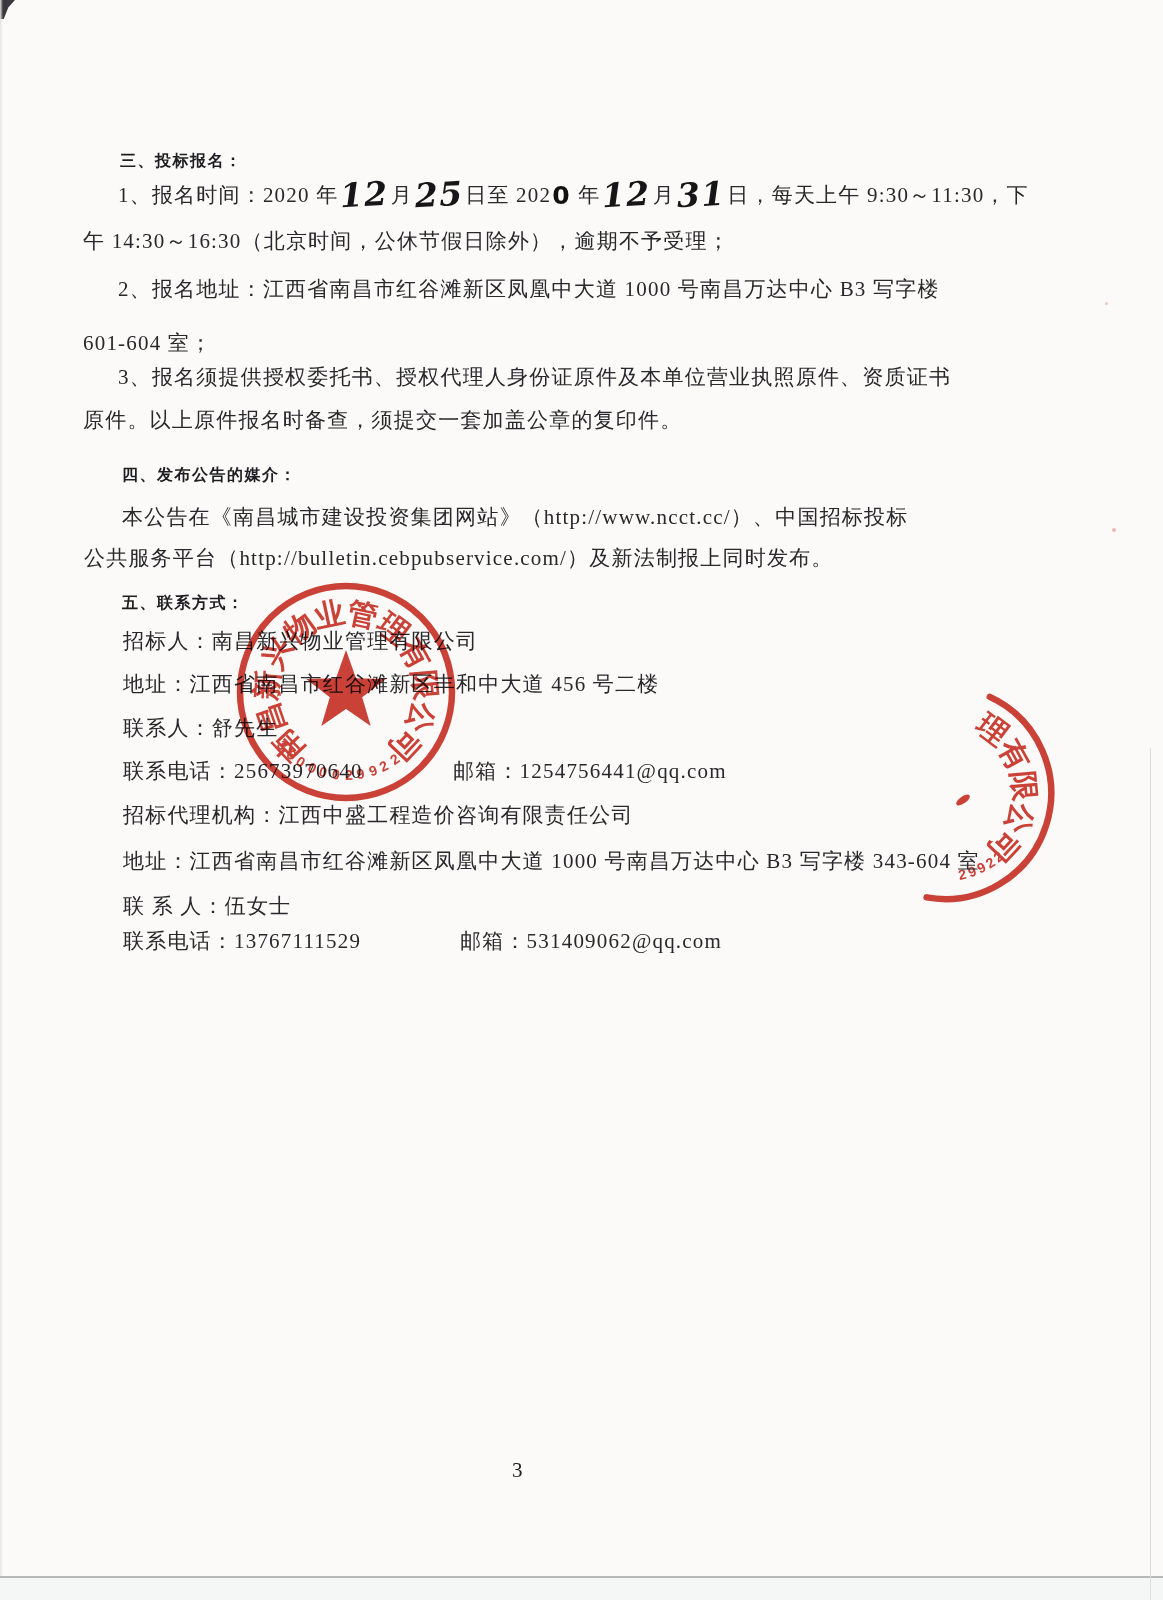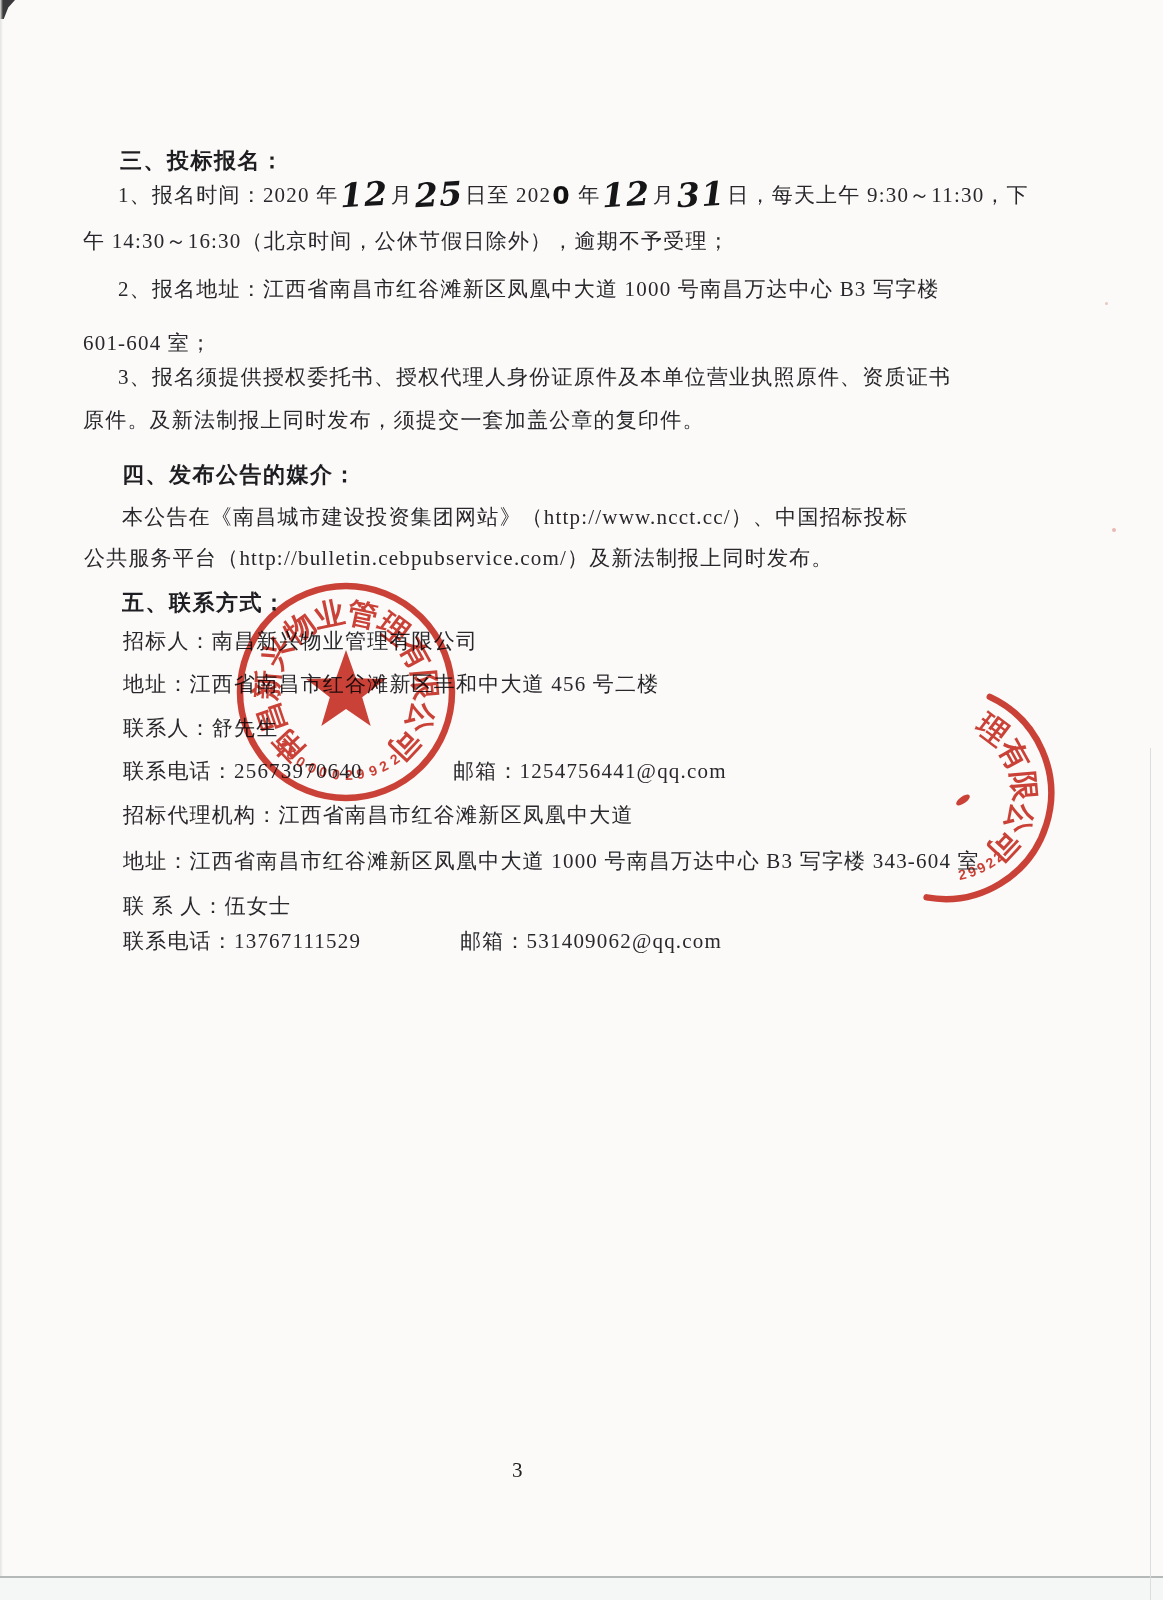--- a/index.html
+++ b/index.html
@@ -14,21 +14,21 @@
   .line{
     position:absolute;
     font-size:21px;
     letter-spacing:1.2px;
     white-space:nowrap;
     line-height:30px;
   }
   .heading{
     font-family:"Liberation Sans","DejaVu Sans",sans-serif;
     font-weight:bold;
-    font-size:22px;
+    font-size:16px;
     color:#1e1e22;
     letter-spacing:1.5px;
   }
   .hw{
     display:inline-block;
     font-family:"DejaVu Serif",serif;
     font-style:italic;
     font-weight:600;
     font-size:33px;
     line-height:0;
@@ -105,37 +105,37 @@
   <div class="line heading" style="left:120px;top:146px;">三、投标报名：</div>
 
   <div class="line" style="left:118px;top:180px;">
     <span>1、报名时间：2020 年</span><span class="hw">12</span><span>月</span><span class="hw">25</span><span>日至 202</span><span class="hw-zero">0</span><span> 年</span><span class="hw">12</span><span>月</span><span class="hw">31</span><span>日，每天上午 9:30～11:30，下</span>
   </div>
 
   <div class="line" style="left:83px;top:226px;">午 14:30～16:30（北京时间，公休节假日除外），逾期不予受理；</div>
   <div class="line" style="left:118px;top:274px;">2、报名地址：江西省南昌市红谷滩新区凤凰中大道 1000 号南昌万达中心 B3 写字楼</div>
   <div class="line" style="left:83px;top:328px;">601-604 室；</div>
   <div class="line" style="left:118px;top:362px;">3、报名须提供授权委托书、授权代理人身份证原件及本单位营业执照原件、资质证书</div>
-  <div class="line" style="left:83px;top:405px;">原件。及新法制报上同时发布，须提交一套加盖公章的复印件。</div>
+  <div class="line" style="left:83px;top:405px;">原件。以上原件报名时备查，须提交一套加盖公章的复印件。</div>
 
   <div class="line heading" style="left:122px;top:460px;">四、发布公告的媒介：</div>
   <div class="line" style="left:84px;top:543px;">公共服务平台（http://bulletin.cebpubservice.com/）及新法制报上同时发布。</div>
   <div class="line" style="left:122px;top:502px;">本公告在《南昌城市建设投资集团网站》（http://www.ncct.cc/）、中国招标投标</div>
 
   <div class="line heading" style="left:122px;top:588px;">五、联系方式：</div>
   <div class="line" style="left:123px;top:626px;">招标人：南昌新兴物业管理有限公司</div>
   <div class="line" style="left:123px;top:669px;">地址：江西省南昌市红谷滩新区丰和中大道 456 号二楼</div>
   <div class="line" style="left:123px;top:713px;">联系人：舒先生</div>
 
   <div class="line" style="left:123px;top:756px;">
     <span>联系电话：25673970640</span>
     <span class="email" style="left:330px;">邮箱：1254756441@qq.com</span>
   </div>
 
-  <div class="line" style="left:123px;top:800px;">招标代理机构：江西省南昌市红谷滩新区凤凰中大道</div>
+  <div class="line" style="left:123px;top:800px;">招标代理机构：江西中盛工程造价咨询有限责任公司</div>
   <div class="line" style="left:123px;top:846px;">地址：江西省南昌市红谷滩新区凤凰中大道 1000 号南昌万达中心 B3 写字楼 343-604 室</div>
   <div class="line" style="left:123px;top:891px;">联 系 人：伍女士</div>
 
   <div class="line" style="left:123px;top:926px;">
     <span>联系电话：13767111529</span>
     <span class="email" style="left:337px;">邮箱：531409062@qq.com</span>
   </div>
 
   <svg class="stamp" style="left:233px;top:579px;width:226px;height:226px;" viewBox="0 0 226 226">
     <circle cx="113" cy="113" r="106" fill="none" stroke="currentColor" stroke-width="6.5"></circle>

